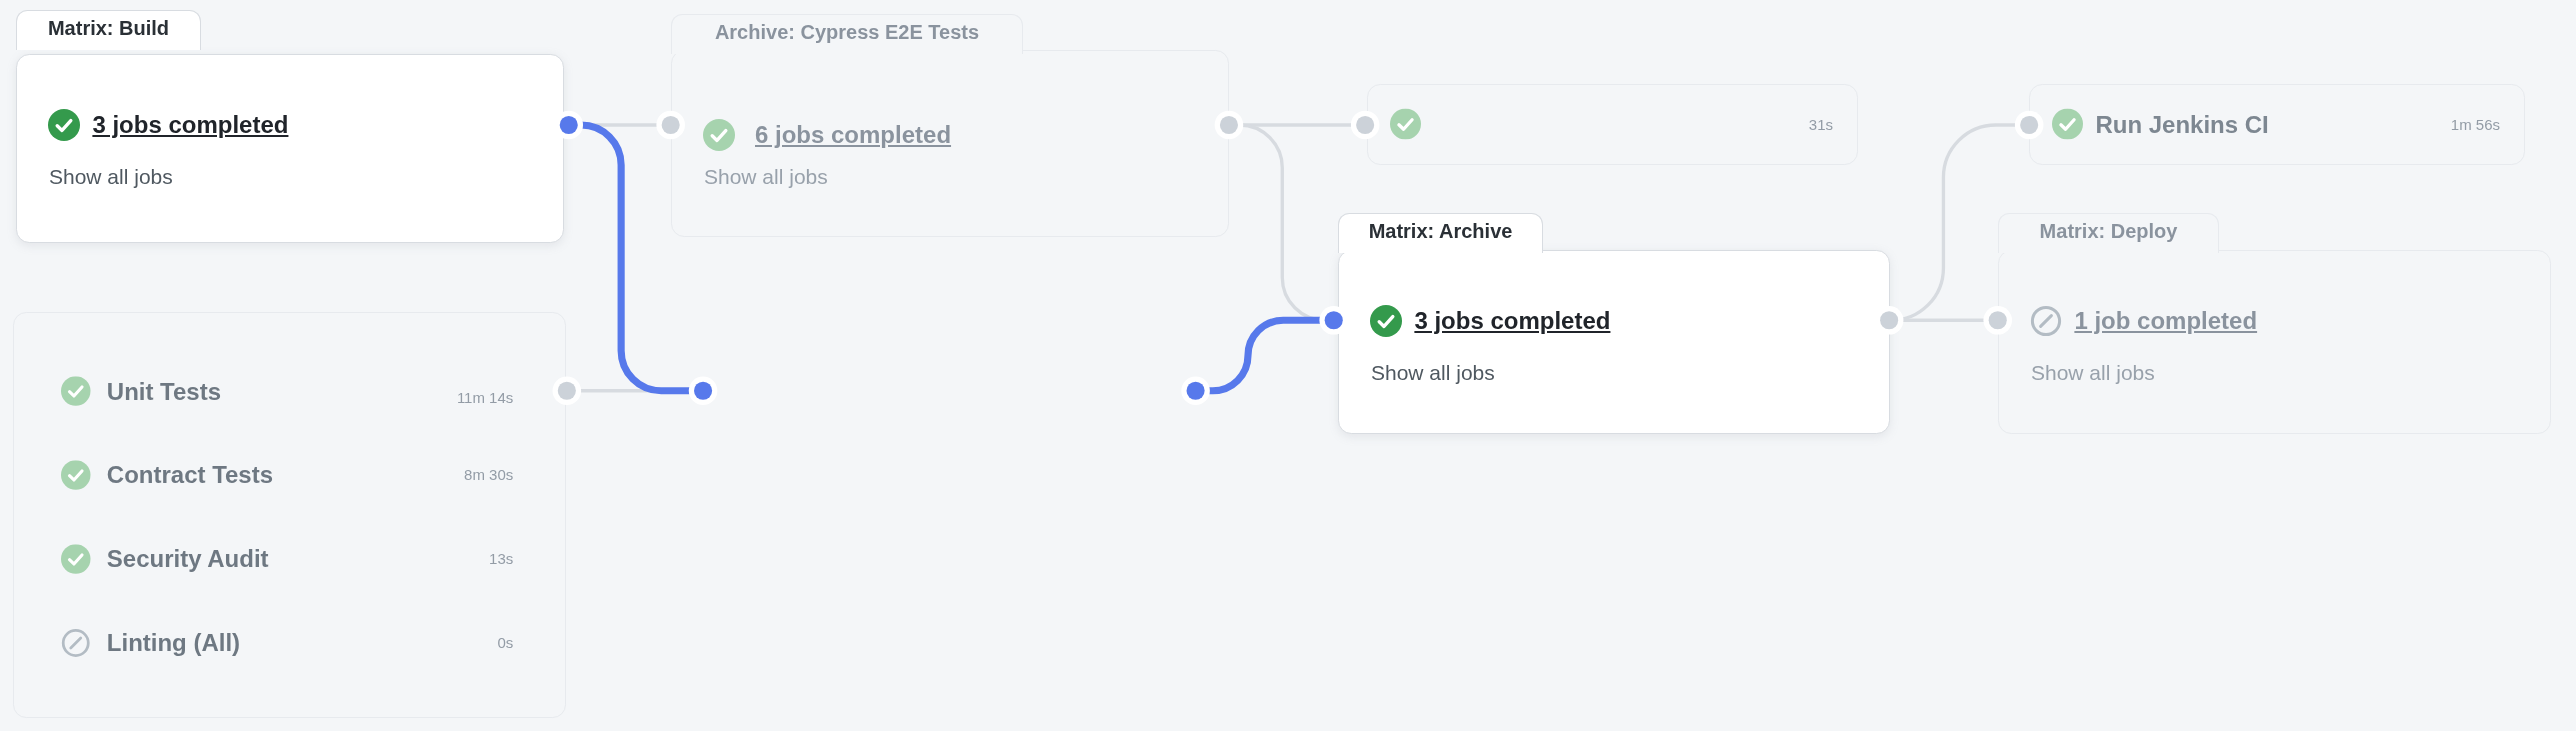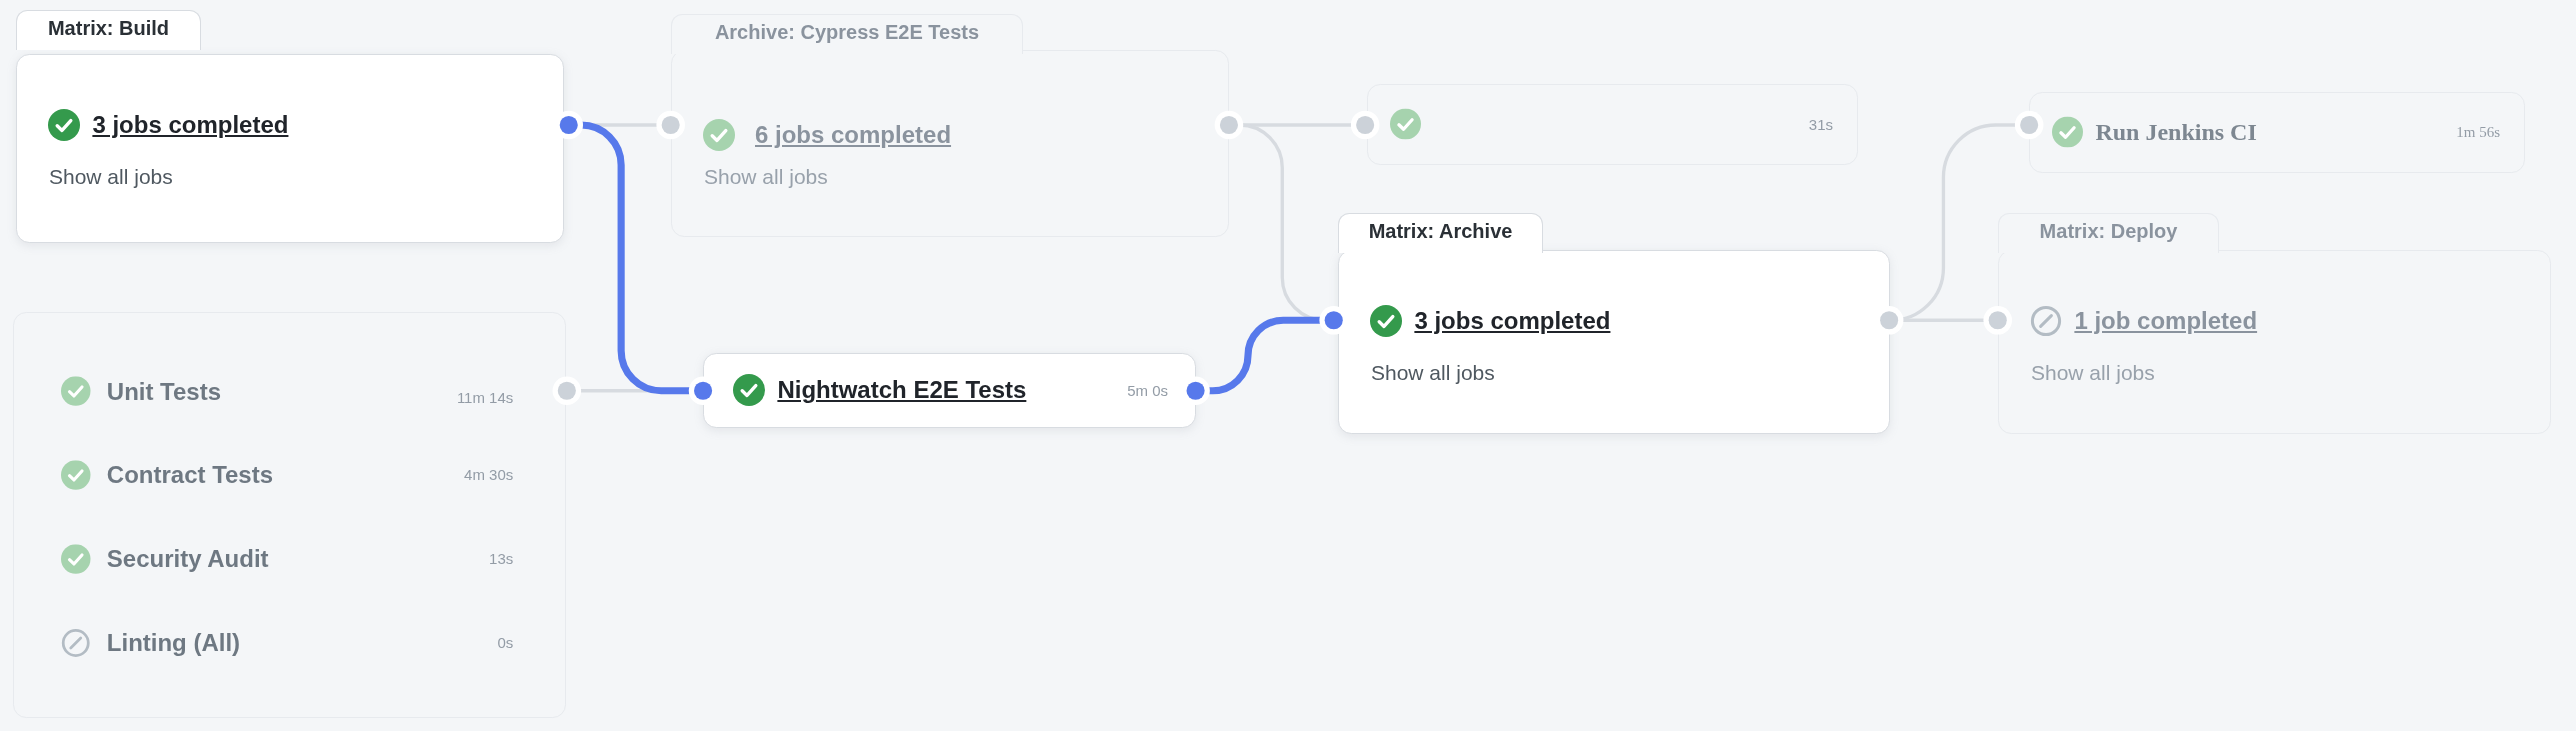--- a/index.html
+++ b/index.html
@@ -105,21 +105,21 @@
       <span class="icon ic-green-muted">
         <svg width="31" height="31" viewBox="0 0 16 16">
             <circle cx="8" cy="8" r="8" fill="currentColor"></circle>
             <path d="M4.6 8.4 L7 10.7 L11.4 5.8" stroke="#fff" stroke-width="1.7" fill="none" stroke-linecap="round" stroke-linejoin="round"></path>
           </svg>
       </span>
       <span class="duration">31s</span>
     </div>
   </div>
 
-  <div class="card muted" style="left:2029px;top:92px;width:496px;height:81px;font-family:Liberation Serif, serif;">
+  <div class="card muted" style="left:2029px;top:84px;width:496px;height:81px;">
     <div class="row" style="left:22px;right:24px;top:39px;">
       <span class="icon ic-green-muted">
         <svg width="31" height="31" viewBox="0 0 16 16">
             <circle cx="8" cy="8" r="8" fill="currentColor"></circle>
             <path d="M4.6 8.4 L7 10.7 L11.4 5.8" stroke="#fff" stroke-width="1.7" fill="none" stroke-linecap="round" stroke-linejoin="round"></path>
           </svg>
       </span>
       <span class="title-sm">Run Jenkins CI</span>
       <span class="duration">1m 56s</span>
     </div>
@@ -150,53 +150,41 @@
         <svg width="32" height="32" viewBox="0 0 16 16">
             <circle cx="8" cy="8" r="6.8" stroke="currentColor" stroke-width="1.5" fill="none"></circle>
             <line x1="5.3" y1="10.7" x2="10.7" y2="5.3" stroke="currentColor" stroke-width="1.5" stroke-linecap="round"></line>
           </svg>
       </span>
       <span class="title-lg muted">1 job completed</span>
     </div>
     <span class="link muted" style="left:32px;top:122px;">Show all jobs</span>
   </div>
 
-  <div class="card" style="left:703px;top:353px;width:493px;height:75px;">
-    <div class="row" style="left:29px;right:27px;top:36px;">
-      <span class="icon ic-green">
-        <svg width="32" height="32" viewBox="0 0 16 16">
-            <circle cx="8" cy="8" r="8" fill="currentColor"></circle>
-            <path d="M4.6 8.4 L7 10.7 L11.4 5.8" stroke="#fff" stroke-width="1.7" fill="none" stroke-linecap="round" stroke-linejoin="round"></path>
-          </svg>
-      </span>
-      <span class="title-lg">Nightwatch E2E Tests</span>
-      <span class="duration">5m 0s</span>
-    </div>
-  </div>
 
   <div class="card muted" style="left:13.3px;top:312px;width:553px;height:406px;">
     <div class="jobrow" style="top:78px;align-items:flex-end;">
       <span class="icon ic-green-muted">
         <svg width="29.5" height="29.5" viewBox="0 0 16 16">
             <circle cx="8" cy="8" r="8" fill="currentColor"></circle>
             <path d="M4.6 8.4 L7 10.7 L11.4 5.8" stroke="#fff" stroke-width="1.7" fill="none" stroke-linecap="round" stroke-linejoin="round"></path>
           </svg>
       </span>
       <span class="job-label">Unit Tests</span>
       <span class="duration">11m 14s</span>
     </div>
     <div class="jobrow" style="top:162px;">
       <span class="icon ic-green-muted">
         <svg width="29.5" height="29.5" viewBox="0 0 16 16">
             <circle cx="8" cy="8" r="8" fill="currentColor"></circle>
             <path d="M4.6 8.4 L7 10.7 L11.4 5.8" stroke="#fff" stroke-width="1.7" fill="none" stroke-linecap="round" stroke-linejoin="round"></path>
           </svg>
       </span>
       <span class="job-label">Contract Tests</span>
-      <span class="duration">4m 30s</span>
+      <span class="duration">8m 30s</span>
     </div>
     <div class="jobrow" style="top:246px;">
       <span class="icon ic-green-muted">
         <svg width="29.5" height="29.5" viewBox="0 0 16 16">
             <circle cx="8" cy="8" r="8" fill="currentColor"></circle>
             <path d="M4.6 8.4 L7 10.7 L11.4 5.8" stroke="#fff" stroke-width="1.7" fill="none" stroke-linecap="round" stroke-linejoin="round"></path>
           </svg>
       </span>
       <span class="job-label">Security Audit</span>
       <span class="duration">13s</span>

